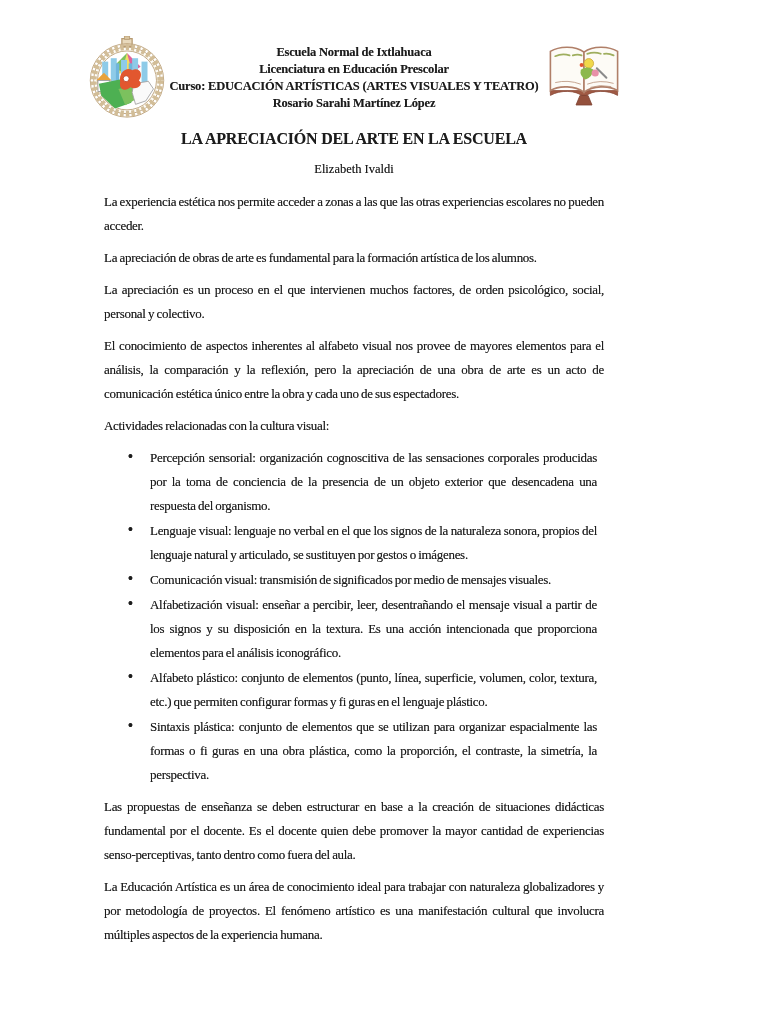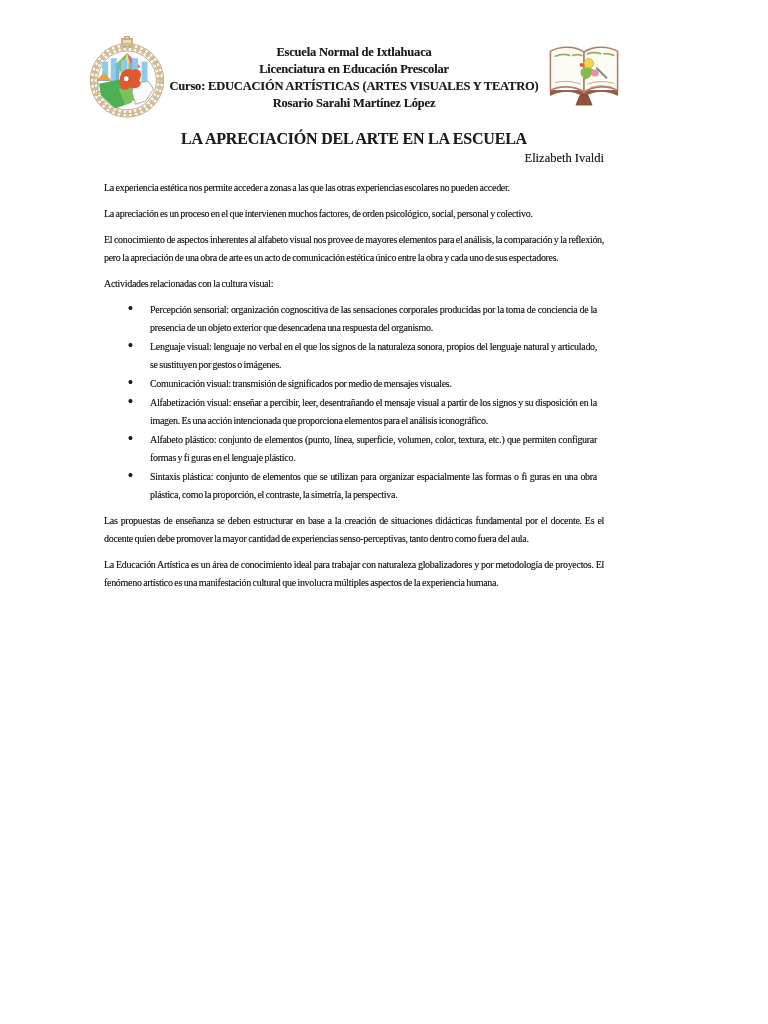--- a/index.html
+++ b/index.html
@@ -16,25 +16,25 @@
   .logo svg { width:100%; height:100%; display:block; }
   .header-text {
     text-align:center; font-weight:700; font-size:12.5px; line-height:17px;
     letter-spacing:-0.2px; text-shadow:0 0 0.3px rgba(0,0,0,0.4);
   }
   .doc-title {
     text-align:center; font-size:16px; font-weight:700; letter-spacing:-0.2px;
     margin-top:18px; text-shadow:0 0 0.3px rgba(0,0,0,0.4);
   }
   .author-line {
-    text-align:right; margin:3px 104px 0; font-size:12.5px;
+    text-align:center; margin:14px 104px 0; font-size:12.5px;
     text-shadow:0 0 0.4px rgba(0,0,0,0.5);
   }
   .doc-body {
-    margin:13px 104px 0; font-size:10px; line-height:18px;
+    margin:13px 104px 0; font-size:13px; line-height:24px;
     text-align:justify; letter-spacing:-0.3px; word-spacing:-0.6px;
     text-shadow:0 0 0.4px rgba(0,0,0,0.5);
   }
   .doc-body p { margin-bottom:8px; }
   ul.bullet-list { list-style:none; margin:0 7px 8px 0; padding-left:46px; }
   ul.bullet-list li { position:relative; margin-bottom:1px; text-align:justify; }
   ul.bullet-list li::before {
     content:"\2022"; position:absolute; left:-22px; top:-1px;
     font-size:14px; font-weight:700;
   }
@@ -109,29 +109,30 @@
     </div>
 
   </header>
 
   <h1 class="doc-title">LA APRECIACIÓN DEL ARTE EN LA ESCUELA</h1>
 
   <div class="author-line">Elizabeth Ivaldi</div>
 
   <main class="doc-body">
     <p>La experiencia estética nos permite acceder a zonas a las que las otras experiencias escolares no pueden acceder.</p>
+    <p>La apreciación de obras de arte es fundamental para la formación artística de los alumnos.</p>
     <p>La apreciación es un proceso en el que intervienen muchos factores, de orden psicológico, social, personal y colectivo.</p>
     <p>El conocimiento de aspectos inherentes al alfabeto visual nos provee de mayores elementos para el análisis, la comparación y la reflexión, pero la apreciación de una obra de arte es un acto de comunicación estética único entre la obra y cada uno de sus espectadores.</p>
     <p>Actividades relacionadas con la cultura visual:</p>
 
     <ul class="bullet-list">
       <li>Percepción sensorial: organización cognoscitiva de las sensaciones corporales producidas por la toma de conciencia de la presencia de un objeto exterior que desencadena una respuesta del organismo.</li>
       <li>Lenguaje visual: lenguaje no verbal en el que los signos de la naturaleza sonora, propios del lenguaje natural y articulado, se sustituyen por gestos o imágenes.</li>
       <li>Comunicación visual: transmisión de significados por medio de mensajes visuales.</li>
-      <li>Alfabetización visual: enseñar a percibir, leer, desentrañando el mensaje visual a partir de los signos y su disposición en la imagen. Es una acción intencionada que proporciona elementos para el análisis iconográfico.</li>
+      <li>Alfabetización visual: enseñar a percibir, leer, desentrañando el mensaje visual a partir de los signos y su disposición en la textura. Es una acción intencionada que proporciona elementos para el análisis iconográfico.</li>
       <li>Alfabeto plástico: conjunto de elementos (punto, línea, superficie, volumen, color, textura, etc.) que permiten configurar formas y fi guras en el lenguaje plástico.</li>
       <li>Sintaxis plástica: conjunto de elementos que se utilizan para organizar espacialmente las formas o fi guras en una obra plástica, como la proporción, el contraste, la simetría, la perspectiva.</li>
     </ul>
 
     <p>Las propuestas de enseñanza se deben estructurar en base a la creación de situaciones didácticas fundamental por el docente. Es el docente quien debe promover la mayor cantidad de experiencias senso-perceptivas, tanto dentro como fuera del aula.</p>
     <p>La Educación Artística es un área de conocimiento ideal para trabajar con naturaleza globalizadores y por metodología de proyectos. El fenómeno artístico es una manifestación cultural que involucra múltiples aspectos de la experiencia humana.</p>
   </main>
 
 </div>
 

